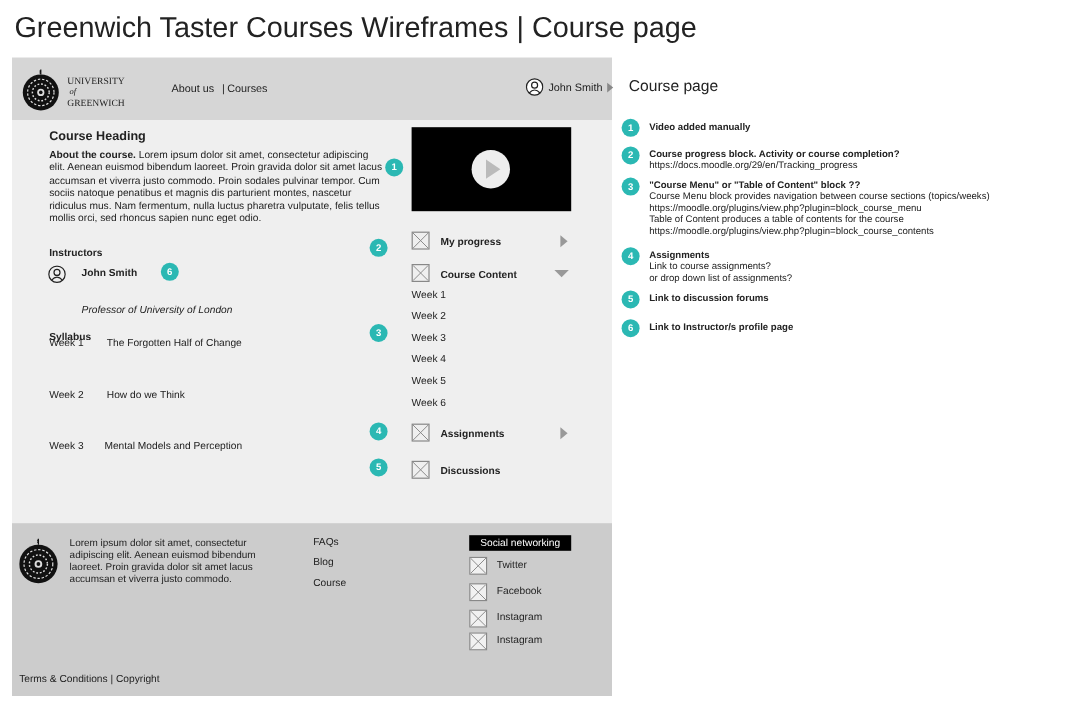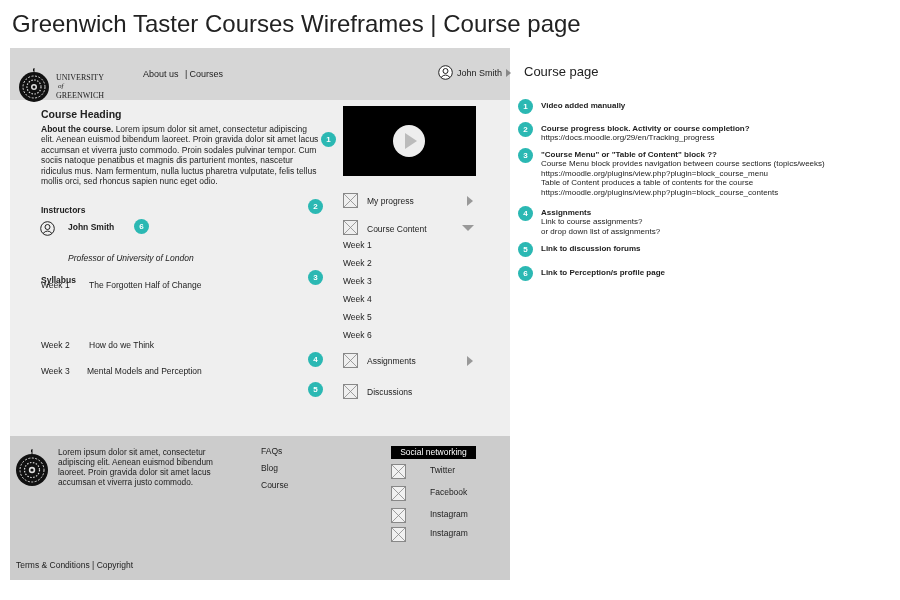--- a/index.html
+++ b/index.html
@@ -4,21 +4,21 @@
 <style>
   * { box-sizing: border-box; margin: 0; padding: 0; }
   html, body { width: 900px; height: 600px; background: #ffffff; overflow: hidden; }
   body { font-family: "Liberation Sans", sans-serif; color: #222; position: relative; }
 
   .page-title { position: absolute; left: 12px; top: 10px; font-size: 24px; color: #222; white-space: nowrap; }
 
   .wire { position: absolute; left: 10px; top: 48px; width: 500px; height: 532px; background: #efefef; }
 
   .hdr { position: absolute; left: 0; top: 0; width: 500px; height: 52px; background: #d6d6d6; }
-  .logo { position: absolute; left: 8px; top: 9px; width: 90px; height: 36px; margin-top: 10px; }
+  .logo { position: absolute; left: 8px; top: 9px; width: 90px; height: 36px; }
   .logo-text { position: absolute; left: 38px; top: 6px; font-family: "Liberation Serif", serif; font-size: 8px; line-height: 9px; color: #222; white-space: nowrap; }
   .logo-text .of { font-style: italic; font-size: 7px; padding-left: 2px; }
   .nav { position: absolute; left: 133px; top: 21px; font-size: 9px; color: #222; white-space: nowrap; }
   .nav span { cursor: pointer; }
   .user { position: absolute; left: 428px; top: 17px; font-size: 9px; white-space: nowrap; display: flex; align-items: center; }
   .user .user-name { margin-left: 4px; }
   .user .tri { margin-left: 4px; width: 0; height: 0; border-top: 4px solid transparent; border-bottom: 4px solid transparent; border-left: 5px solid #888; }
 
   .course-heading { position: absolute; left: 31px; top: 60px; font-size: 10.5px; font-weight: bold; }
   .about { position: absolute; left: 31px; top: 76px; width: 280px; font-size: 8.5px; line-height: 10.4px; color: #222; }
@@ -35,31 +35,31 @@
 
   .badge { position: absolute; width: 15px; height: 15px; border-radius: 50%; background: #2bb8b3; color: #fff; font-size: 8px; font-weight: bold; text-align: center; line-height: 15px; }
 
   .video { position: absolute; left: 333px; top: 58px; width: 133px; height: 70px; background: #000; cursor: pointer; }
   .video .play { position: absolute; left: 50px; top: 19px; width: 32px; height: 32px; border-radius: 50%; background: #eee; }
   .video .play::after { content: ""; position: absolute; left: 12px; top: 8px; border-top: 8px solid transparent; border-bottom: 8px solid transparent; border-left: 12px solid #bbb; }
 
   .blk { position: absolute; left: 333px; display: flex; align-items: center; cursor: pointer; }
   .xbox { width: 15px; height: 15px; border: 1px solid #888; position: relative; background: transparent; flex: 0 0 auto; }
   .xbox svg { position: absolute; left: 0; top: 0; }
-  .blk .lbl { margin-left: 9px; font-size: 8.5px; font-weight: normal; white-space: nowrap; }
+  .blk .lbl { margin-left: 9px; font-size: 8.5px; font-weight: bold; white-space: nowrap; }
   .arrow-r { position: absolute; width: 0; height: 0; border-top: 5px solid transparent; border-bottom: 5px solid transparent; border-left: 6px solid #999; }
   .arrow-d { position: absolute; width: 0; height: 0; border-left: 6px solid transparent; border-right: 6px solid transparent; border-top: 6px solid #999; }
   .cc-week { position: absolute; left: 333px; font-size: 8.5px; cursor: pointer; }
 
   .ftr { position: absolute; left: 0; top: 388px; width: 500px; height: 144px; background: #cccccc; }
   .ftr-logo { position: absolute; left: 6px; top: 8px; }
   .ftr-text { position: absolute; left: 48px; top: 11px; width: 165px; font-size: 8.3px; line-height: 10px; }
   .ftr-link { position: absolute; left: 251px; font-size: 8.5px; cursor: pointer; }
   .social-hdr { position: absolute; left: 381px; top: 10px; width: 85px; height: 13px; background: #000; color: #fff; font-size: 8.5px; text-align: center; line-height: 13px; }
-  .soc { position: absolute; left: 381px; display: flex; align-items: center; cursor: pointer; gap: 16px; }
+  .soc { position: absolute; left: 381px; display: flex; align-items: center; cursor: pointer; }
   .soc .xbox { border-color: #888; background: #f1f1f1; }
   .soc .lbl { margin-left: 8px; font-size: 8.5px; margin-top: -4px; }
   .terms { position: absolute; left: 6px; top: 124px; font-size: 8.5px; }
 
   .notes-title { position: absolute; left: 524px; top: 64px; font-size: 13px; color: #222; }
   .note { position: absolute; left: 518px; }
   .note .badge { position: absolute; left: 0; top: -2px; }
   .note .nt { position: absolute; left: 23px; top: 0; font-size: 8px; font-weight: bold; white-space: nowrap; }
   .note .nd { position: absolute; left: 23px; font-size: 8px; line-height: 9.5px; white-space: nowrap; }
 </style>
@@ -113,21 +113,21 @@
     <circle cx="7.5" cy="6" r="2.5" fill="none" stroke="#222" stroke-width="1"></circle>
     <path d="M3 12.5 Q7.5 7.5 12 12.5" fill="none" stroke="#222" stroke-width="1"></path>
   </svg>
   <div class="inst-name">John Smith</div>
   <div class="inst-title">Professor of University of London</div>
 
   <div class="syllabus-label">Syllabus</div>
   <div class="syl-row" style="top:232px">
     <span class="wk">Week 1</span><span>The Forgotten Half of Change</span>
   </div>
-  <div class="syl-row" style="top:292px">
+  <div class="syl-row" style="top:276px">
     <span class="wk">Week 2</span><span>How do we Think</span>
   </div>
   <div class="syl-row" style="top:318px">
     <span class="wk">Week 3</span><span style="margin-left:-2px">Mental Models and Perception</span>
   </div>
 
   <div class="badge" style="left:311px;top:84px">1</div>
   <div class="badge" style="left:298px;top:151px">2</div>
   <div class="badge" style="left:298px;top:222px">3</div>
   <div class="badge" style="left:298px;top:304px">4</div>
@@ -265,14 +265,14 @@
   <div class="nd" style="top:18.5px">or drop down list of assignments?</div>
 </div>
 
 <div class="note" style="top:244px">
   <div class="badge">5</div>
   <div class="nt">Link to discussion forums</div>
 </div>
 
 <div class="note" style="top:268px">
   <div class="badge">6</div>
-  <div class="nt">Link to Perception/s profile page</div>
+  <div class="nt">Link to Instructor/s profile page</div>
 </div>
 
 </body></html>

